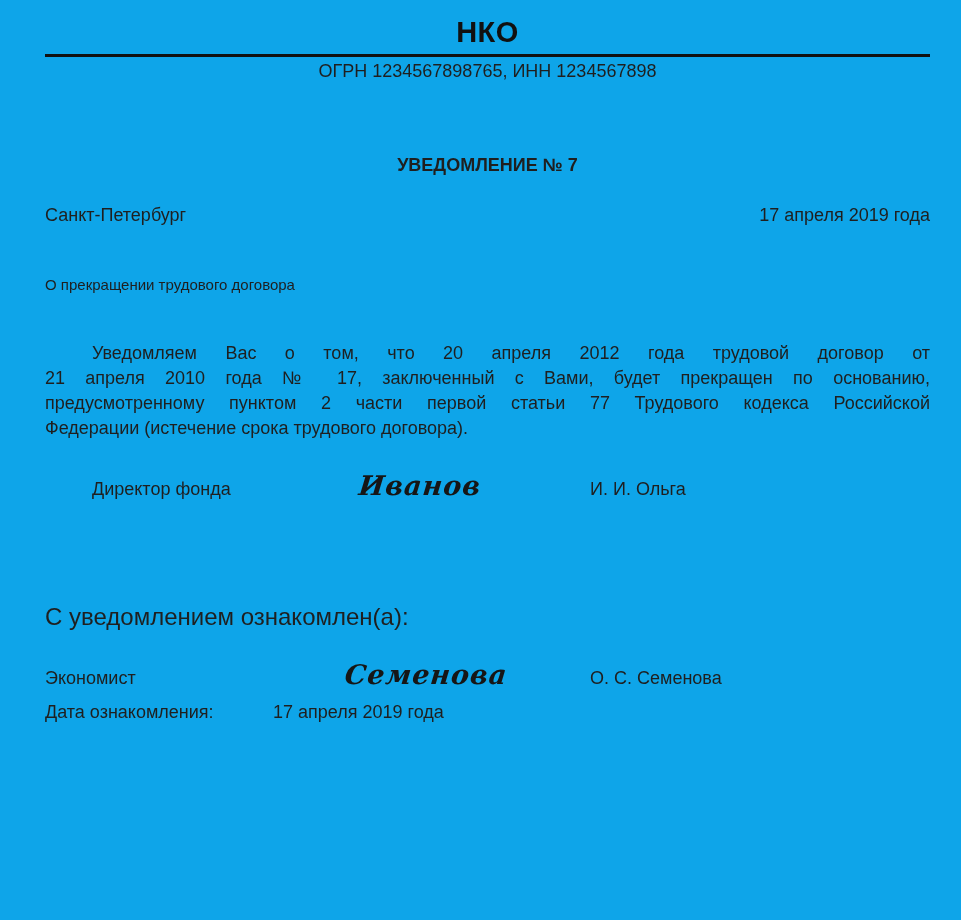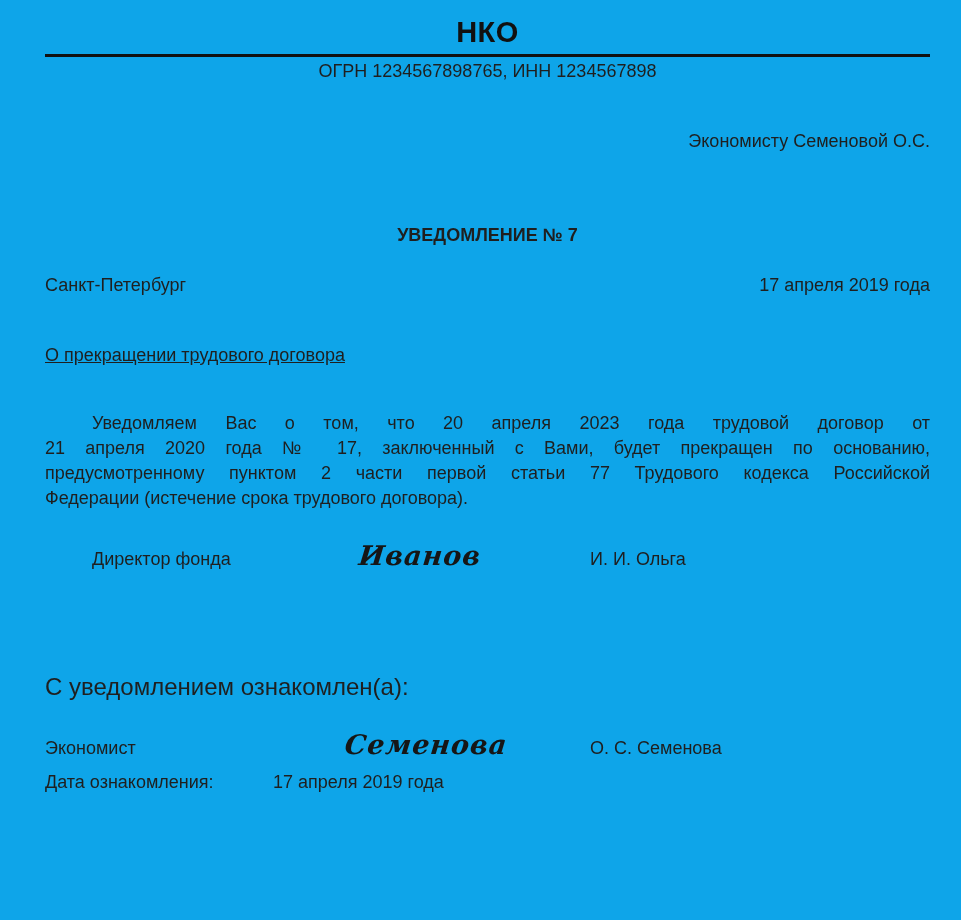--- a/index.html
+++ b/index.html
@@ -57,24 +57,23 @@
     margin-top: 72px;
   }
   .city-date-row {
     display: flex;
     justify-content: space-between;
     font-size: 18px;
     line-height: 22px;
     margin-top: 28px;
   }
   .subject {
-    font-size: 18px;
+    font-size: 15px;
     line-height: 22px;
     margin-top: 48px;
-    text-decoration: underline;
   }
   .salutation {
     text-align: center;
     font-size: 18px;
     line-height: 22px;
     margin-top: 48px;
   }
   .body-text {
     margin-top: 45px;
     font-size: 18px;
@@ -130,35 +129,34 @@
 <body>
 
 <div class="page">
 
   <header>
     <div class="org-short">НКО</div>
     <hr class="header-rule">
     <div class="requisites">ОГРН 1234567898765, ИНН 1234567898</div>
   </header>
 
-  <div class="addressee">Экономисту Семеновой О.С.</div>
 
   <div class="doc-title">УВЕДОМЛЕНИЕ № 7</div>
 
   <div class="city-date-row">
     <span>Санкт-Петербург</span>
     <span>17 апреля 2019 года</span>
   </div>
 
   <div class="subject">О прекращении трудового договора</div>
 
 
   <div class="body-text">
-    <div class="body-line first">Уведомляем Вас о том, что 20 апреля 2023 года трудовой договор от</div>
-    <div class="body-line">21 апреля 2020 года № 17, заключенный с Вами, будет прекращен по основанию,</div>
+    <div class="body-line first">Уведомляем Вас о том, что 20 апреля 2012 года трудовой договор от</div>
+    <div class="body-line">21 апреля 2010 года № 17, заключенный с Вами, будет прекращен по основанию,</div>
     <div class="body-line">предусмотренному пунктом 2 части первой статьи 77 Трудового кодекса Российской</div>
     <div class="body-line last">Федерации (истечение срока трудового договора).</div>
   </div>
 
   <div class="sign-row director">
     <span class="sign-col-position">Директор фонда</span>
     <span class="sign-col-signature">Иванов</span>
     <span class="sign-col-name">И. И. Ольга</span>
   </div>
 

